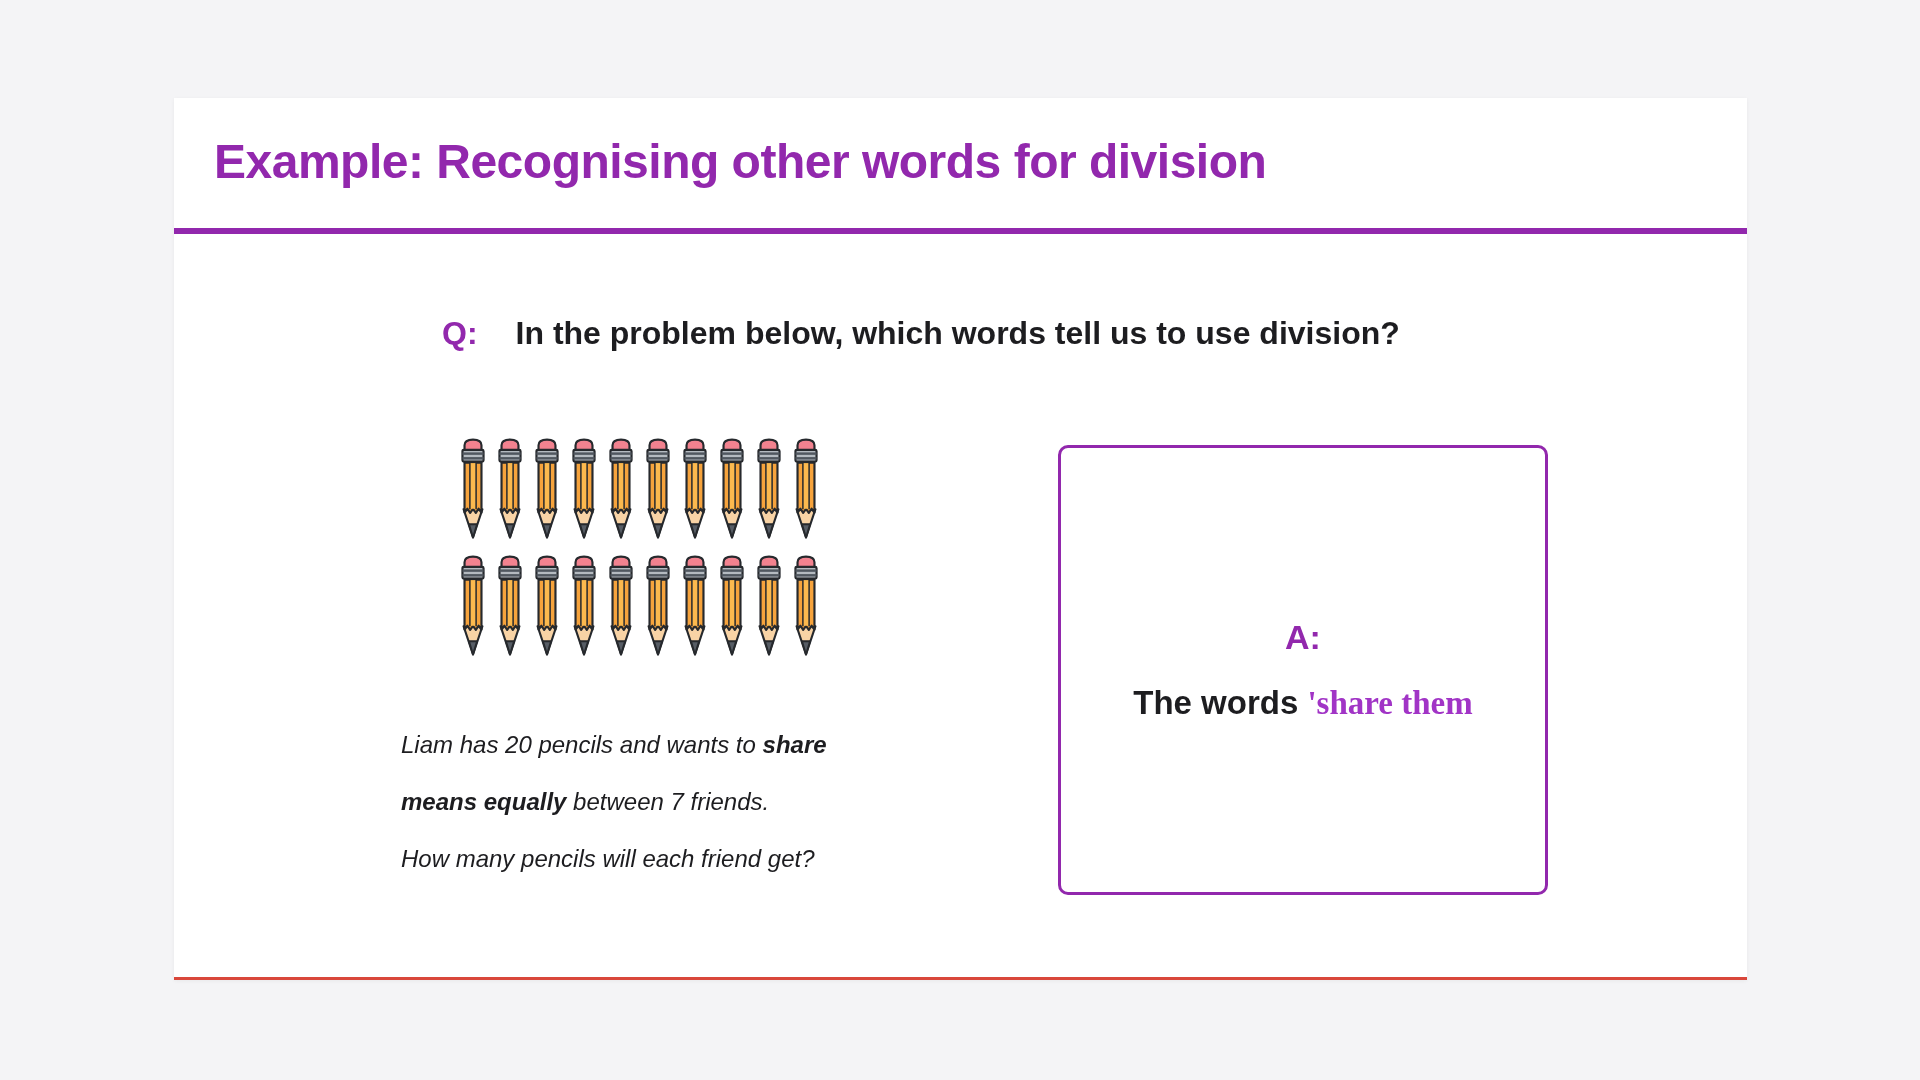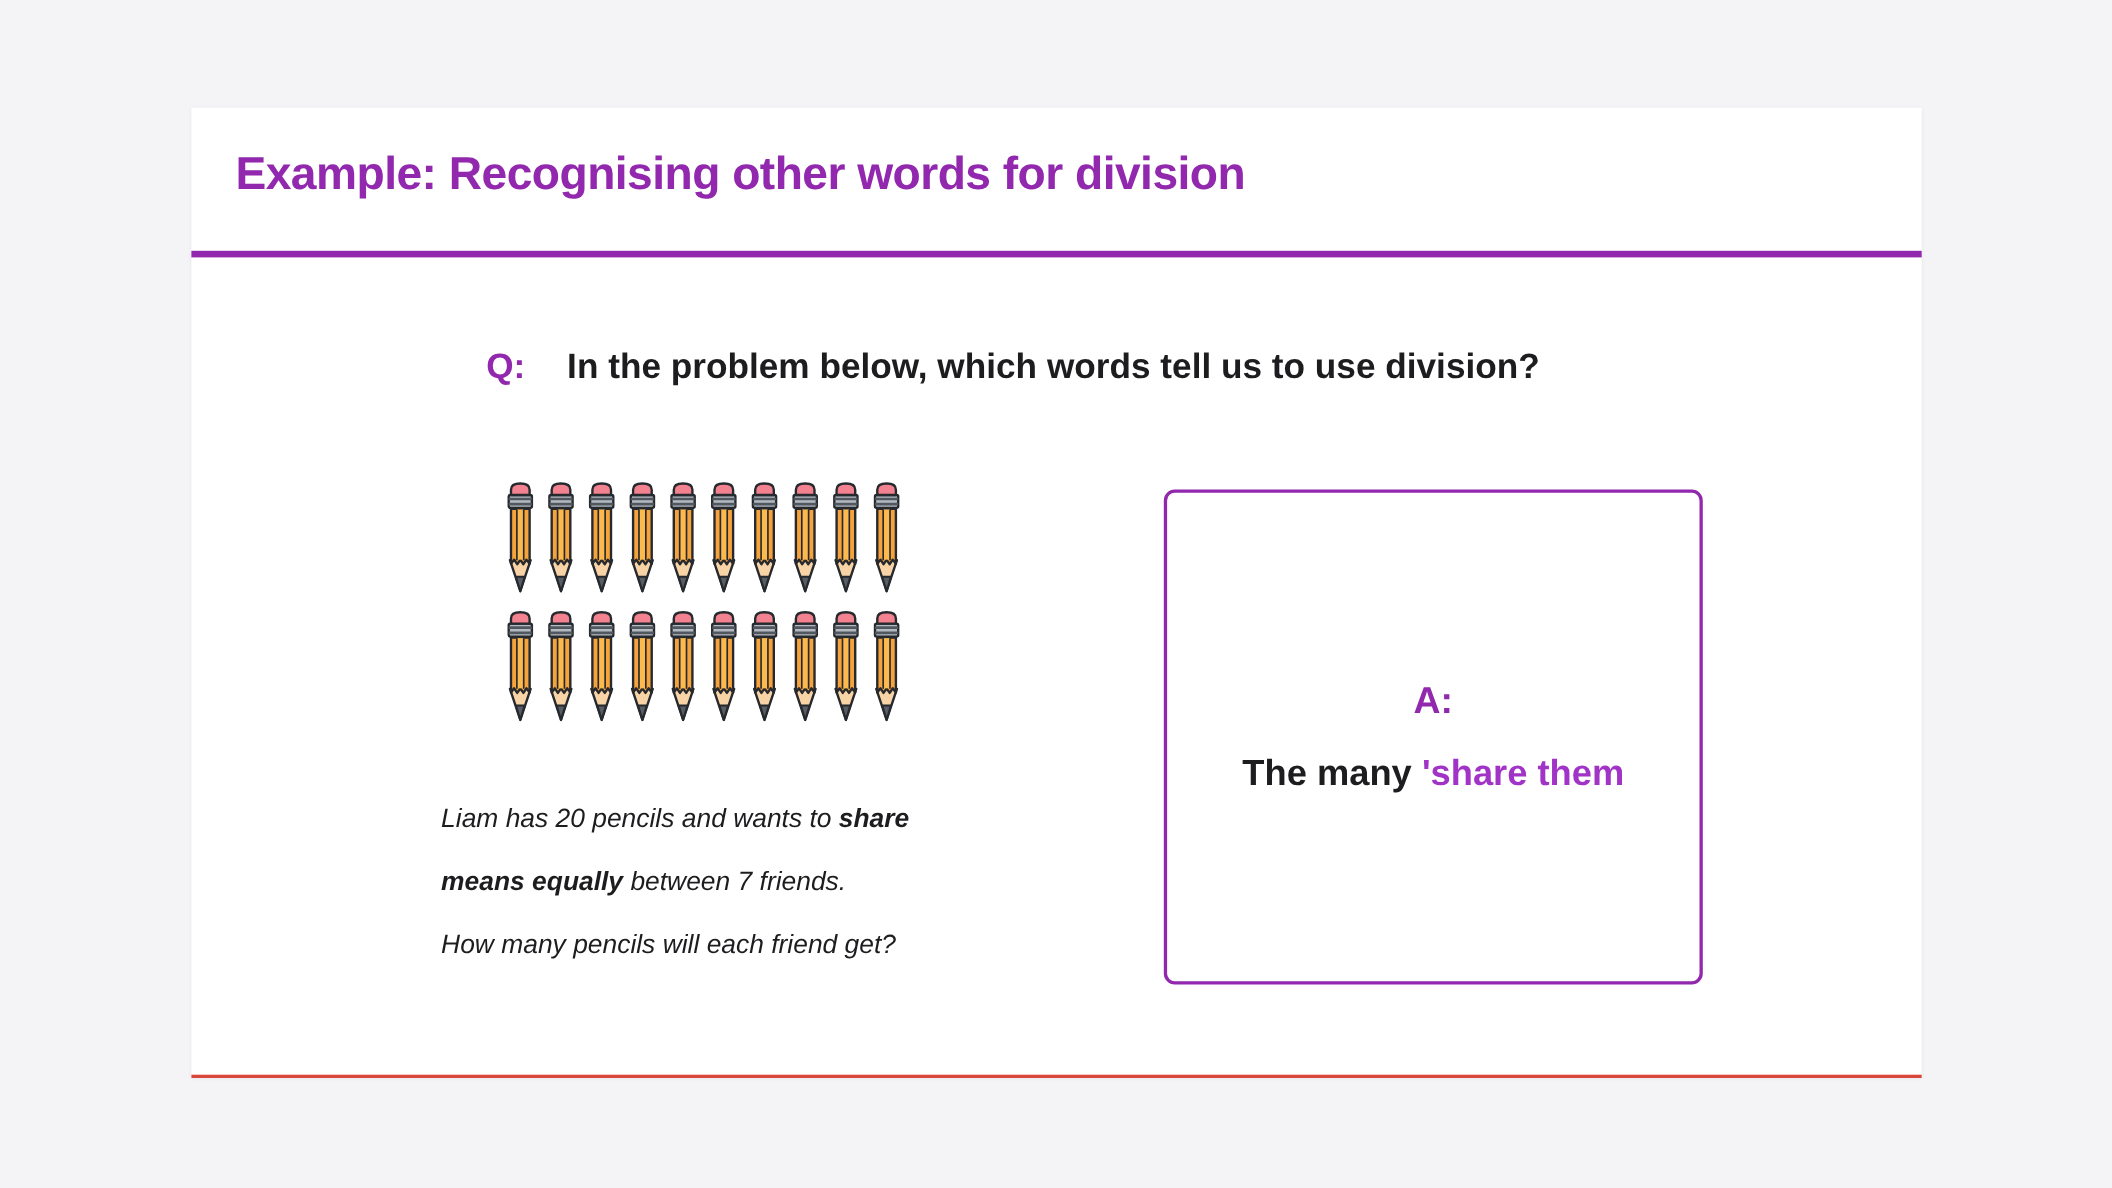--- a/index.html
+++ b/index.html
@@ -25,21 +25,21 @@
     background: var(--card-bg, #ffffff);
     border-bottom: 3px solid var(--accent-red, #d9473b);
     box-shadow: 0 1px 4px rgba(0,0,0,0.05);
     box-sizing: border-box;
   }
   .card-title {
     position: absolute;
     left: 40px;
     top: 36px;
     margin: 0;
-    font-size: 42px;
+    font-size: 48px;
     font-weight: 700;
     letter-spacing: -0.5px;
     color: var(--accent, #9228ad);
   }
   .divider {
     position: absolute;
     left: 0;
     top: 130px;
     width: 100%;
     height: 6px;
@@ -107,21 +107,21 @@
   .a-label {
     color: var(--accent, #9228ad);
     font-size: 34px;
     line-height: 66px;
   }
   .a-line {
     font-size: 33px;
     line-height: 66px;
     white-space: nowrap;
   }
-  .a-line .hl { color: var(--highlight, #a134c6); }
+  .a-line .hl { color: var(--highlight, #a134c6); font-family: Liberation Serif, serif; }
 </style>
 </head>
 <body>
 
 <div class="page">
   <main class="card">
 
     <h1 class="card-title">Example: Recognising other words for division</h1>
 
     <div class="divider"></div>
@@ -537,17 +537,17 @@
       </div>
 
     <div class="problem">
       <p class="problem-line"><span>Liam has 20 pencils and wants to </span><strong>share</strong></p>
       <p class="problem-line"><strong>means equally</strong><span> between 7 friends.</span></p>
       <p class="problem-line"><span>How many pencils will each friend get?</span></p>
     </div>
 
     <aside class="answer-box">
       <div class="a-label">A:</div>
-      <div class="a-line"><span>The many </span><span class="hl">'share them</span></div>
+      <div class="a-line"><span>The words </span><span class="hl">'share them</span></div>
     </aside>
 
   </main>
 </div>
 
 </body></html>

